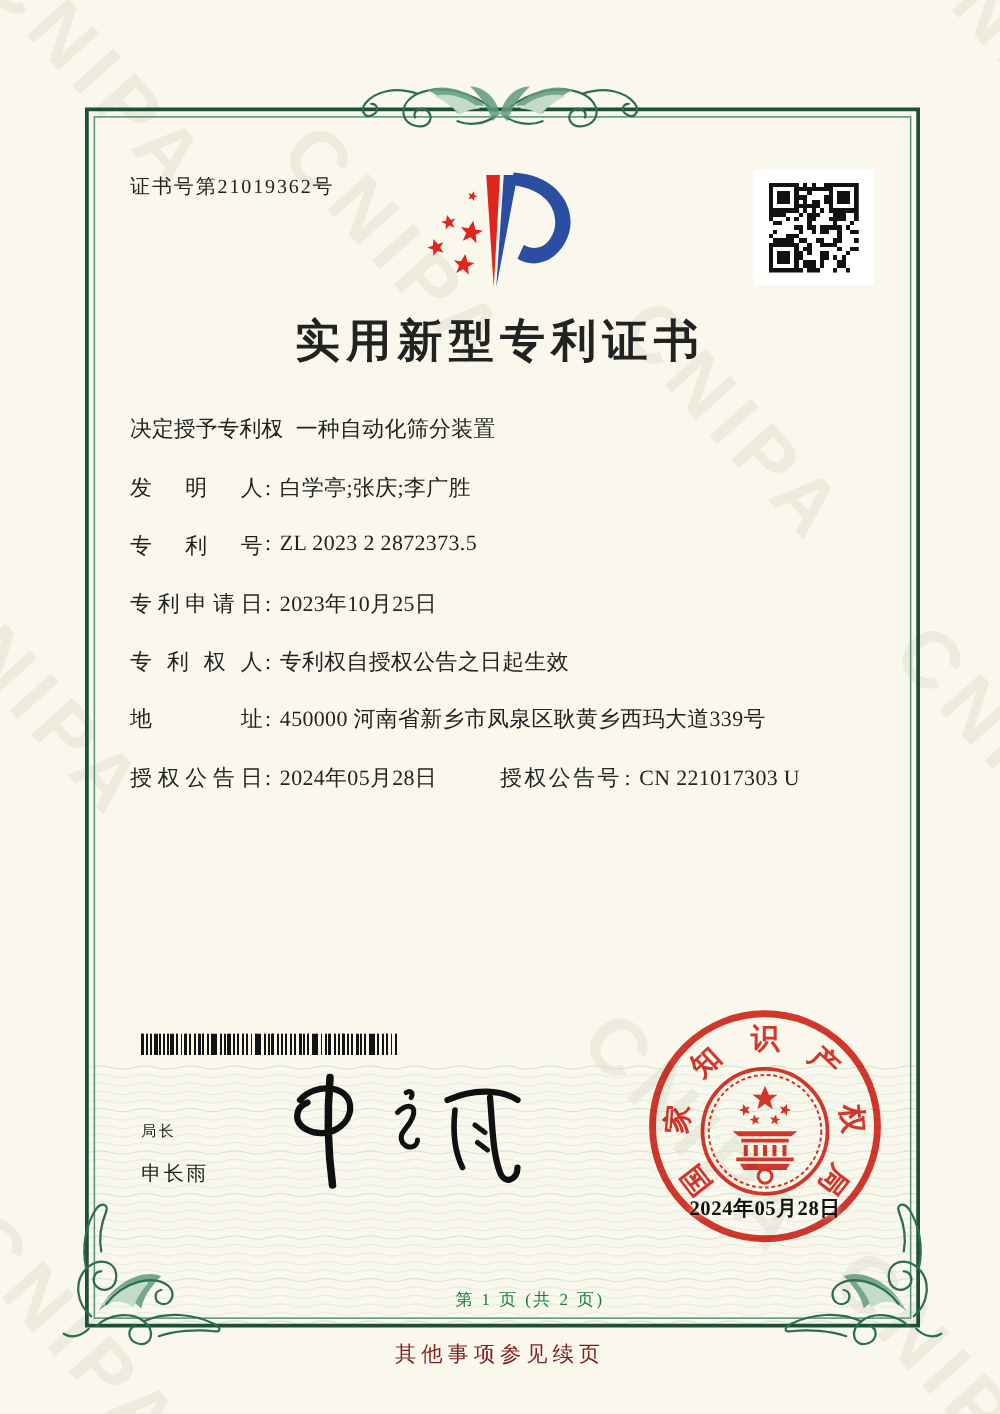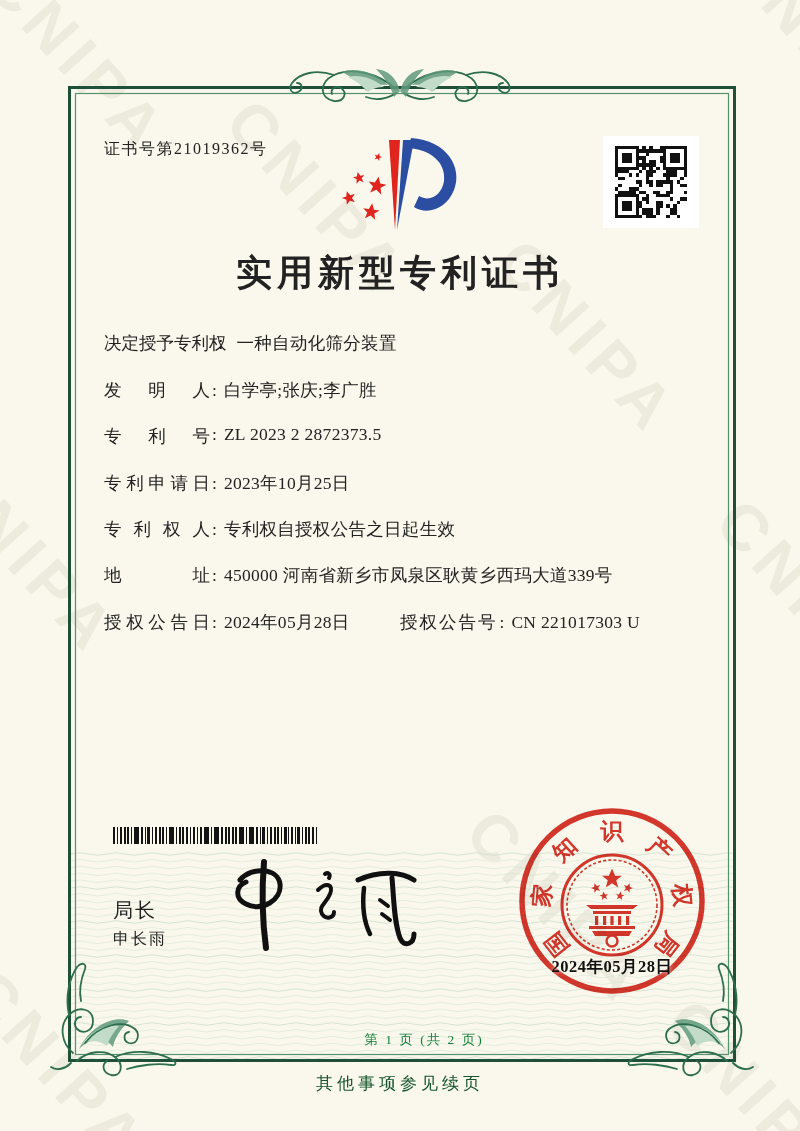--- a/index.html
+++ b/index.html
@@ -39,33 +39,33 @@
   
   .body-text{position:absolute;left:92px;width:618px;top:648px;z-index:2;
              font-size:15.5px;line-height:1.84;text-align:justify;color:#2b2b2b;}
   .body-text p{margin:0 0 9px 0;text-indent:2em;}
   
   .barcode{position:absolute;left:113px;top:827px;width:206px;height:17px;z-index:2;
     background:
       repeating-linear-gradient(90deg,#141414 0 1.5px,transparent 1.5px 3.5px),
       repeating-linear-gradient(90deg,#141414 0 1px,transparent 1px 7px),
       repeating-linear-gradient(90deg,#141414 0 2px,transparent 2px 11.5px);}
-  .sig-title{position:absolute;left:113px;top:897px;font-size:20px;z-index:2;
+  .sig-title{position:absolute;left:113px;top:897px;font-size:12px;z-index:2;
              font-family:"Liberation Sans","DejaVu Sans",sans-serif;letter-spacing:2px;}
   .sig-name{position:absolute;left:113px;top:929px;font-size:16px;z-index:2;
             font-family:"Liberation Sans","DejaVu Sans",sans-serif;letter-spacing:2px;}
   #sig-svg{position:absolute;left:222px;top:856px;z-index:2;}
   #seal{position:absolute;left:517px;top:806px;z-index:3;mix-blend-mode:multiply;opacity:.93;}
   #seal-arc text{font-family:"Liberation Serif","DejaVu Serif",serif;font-weight:bold;font-size:23px;
                  text-anchor:middle;}
   .seal-date{position:absolute;left:517px;top:956px;width:190px;text-align:center;z-index:4;
              font-size:16.5px;font-weight:bold;color:#101010;letter-spacing:.5px;
              text-shadow:0 0 4px rgba(250,248,236,.9);}
   .page-info{position:absolute;left:0;right:0;top:1031px;text-align:center;font-size:13.5px;color:#15803d;z-index:2;letter-spacing:2px;padding-left:48px;}
-  .continuation{position:absolute;left:0;right:0;top:1072px;text-align:center;font-size:17px;color:#14532d;z-index:2;letter-spacing:4px;}
+  .continuation{position:absolute;left:0;right:0;top:1072px;text-align:center;font-size:17px;color:#7f1d1d;z-index:2;letter-spacing:4px;}
 </style>
 </head>
 <body>
 
 <div id="page">
 
   <div class="wm" style="left:-40px;top:20px;">CNIPA</div>
   <div class="wm" style="left:200px;top:160px;">CNIPA</div>
   <div class="wm" style="left:470px;top:300px;">CNIPA</div>
   <div class="wm" style="left:700px;top:0px;">CNIPA</div>

